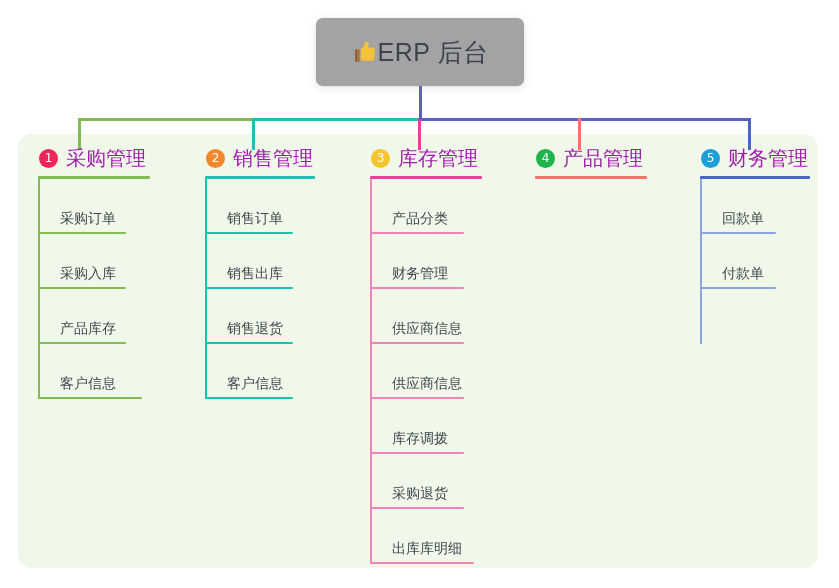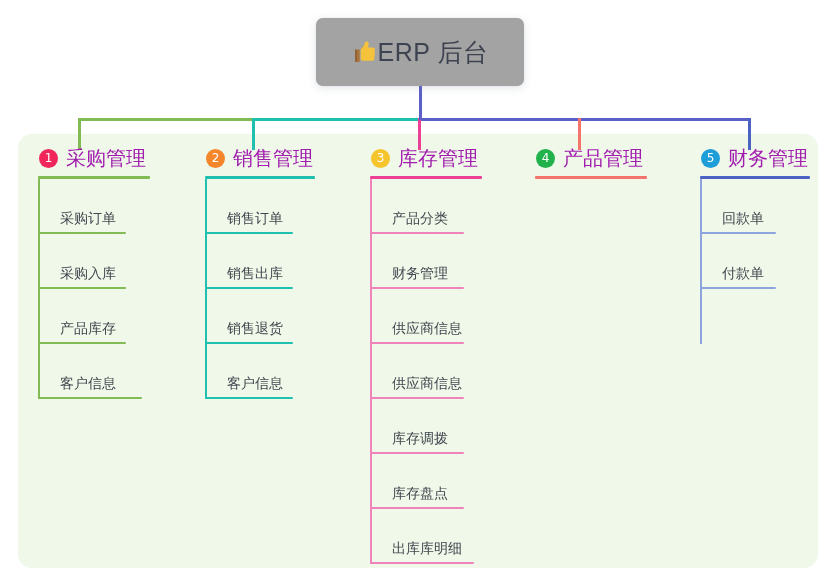--- a/index.html
+++ b/index.html
@@ -252,21 +252,21 @@
         </div>
         <div class="leaf">
           <span class="leaf-label">供应商信息</span>
           <div class="leaf-rule" style="background: rgb(239, 131, 187); width: 94px;"></div>
         </div>
         <div class="leaf">
           <span class="leaf-label">库存调拨</span>
           <div class="leaf-rule" style="background: rgb(239, 131, 187); width: 94px;"></div>
         </div>
         <div class="leaf">
-          <span class="leaf-label">库存盘点</span>
+          <span class="leaf-label">采购退货</span>
           <div class="leaf-rule" style="background: rgb(239, 131, 187); width: 94px;"></div>
         </div>
         <div class="leaf">
           <span class="leaf-label">出库库明细</span>
           <div class="leaf-rule" style="background: rgb(239, 131, 187); width: 104px;"></div>
         </div>
       </div>
     </div>
     <div class="column" style="left: 535px; width: 112px;">
       <div class="col-head">

